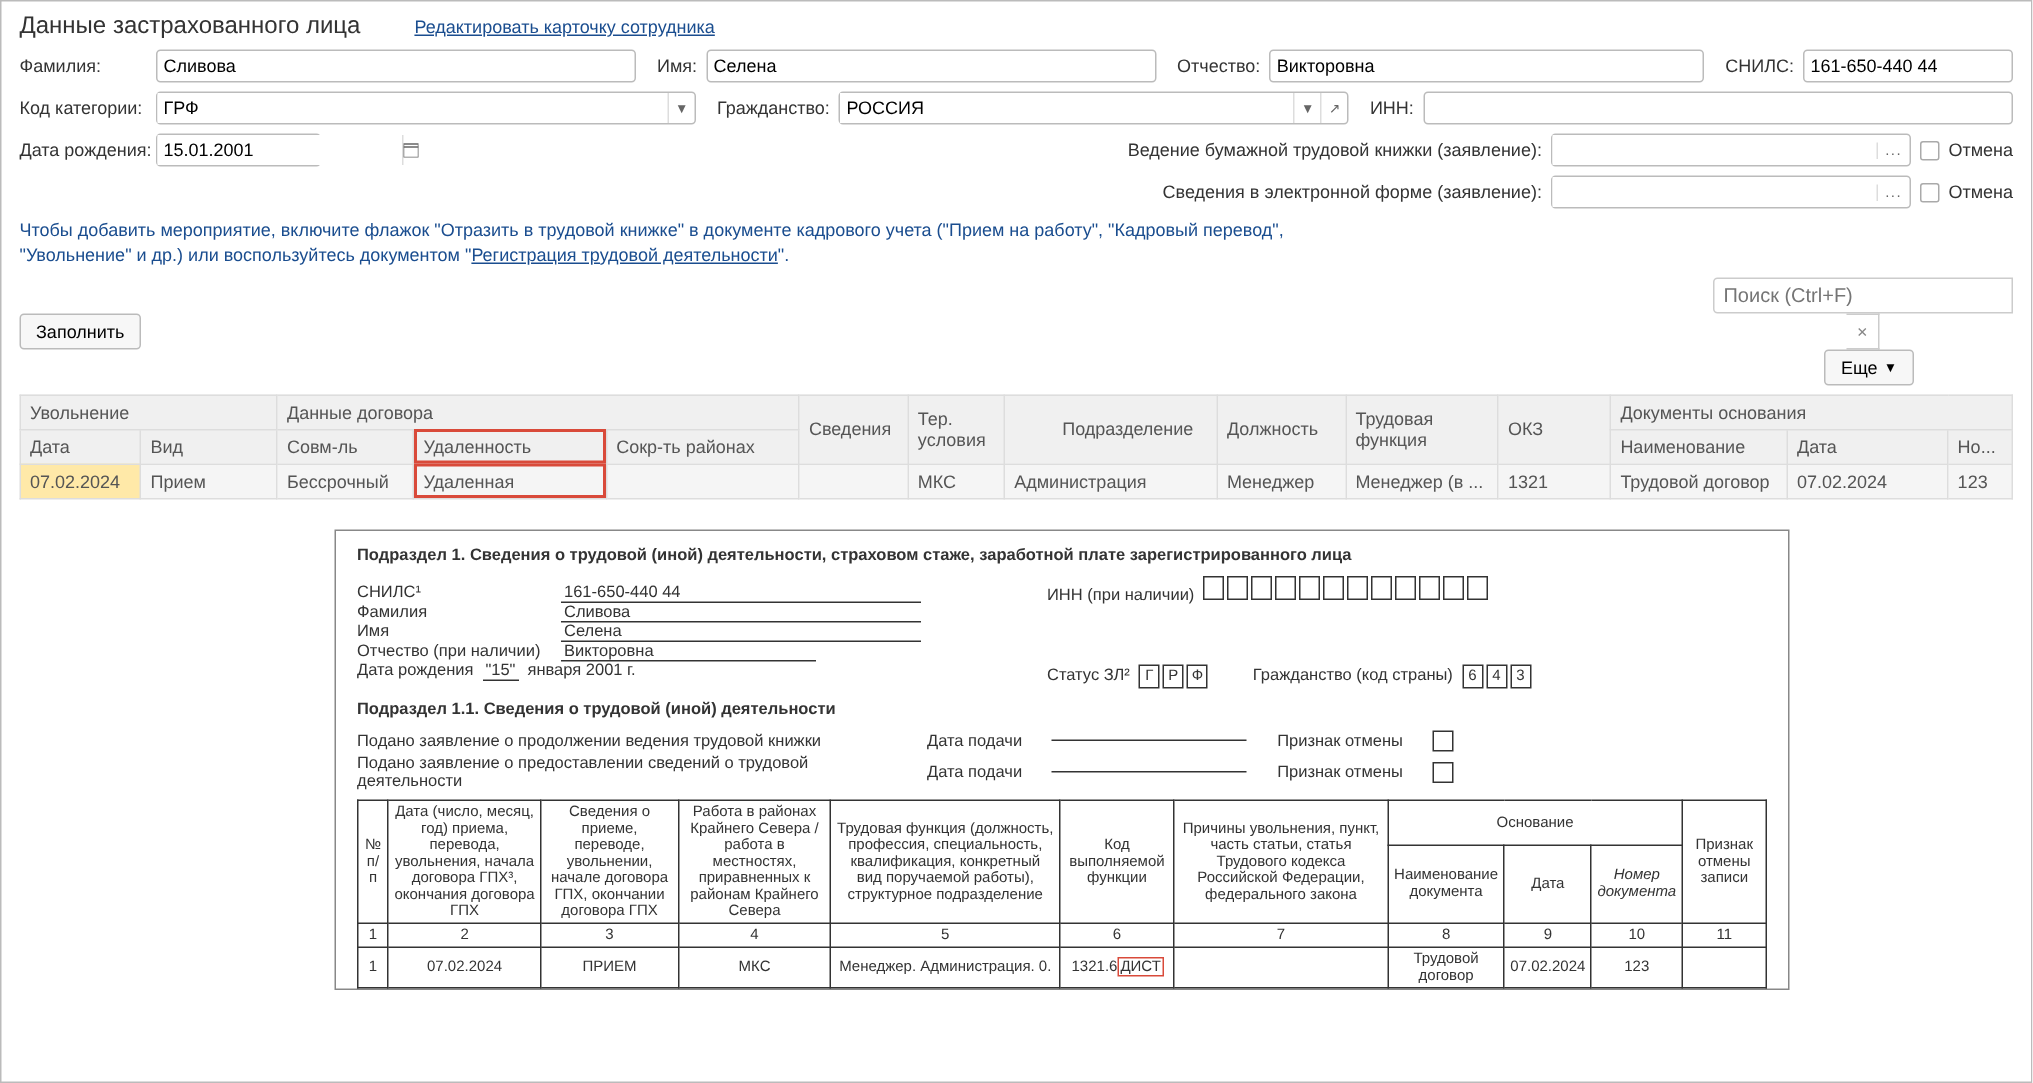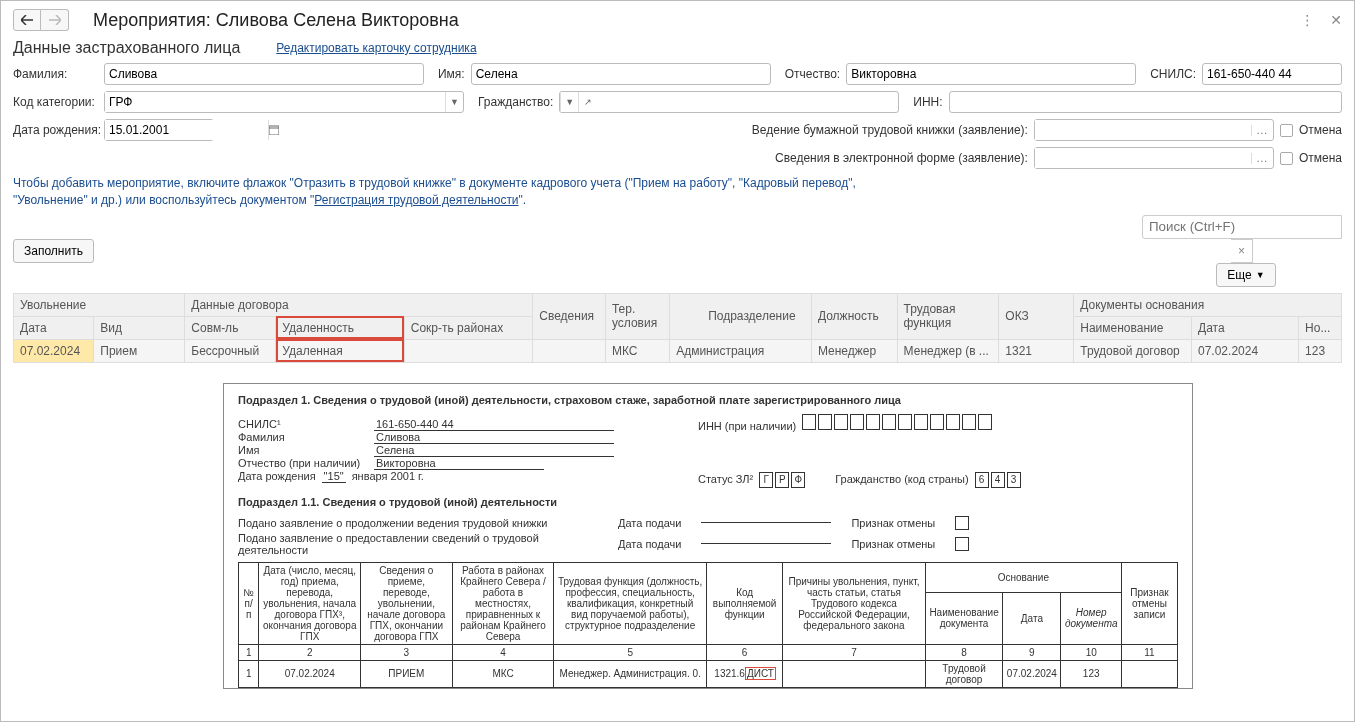--- a/index.html
+++ b/index.html
@@ -231,37 +231,20 @@
   }
   .ellipsis-btn {
     width:22px;display:flex;align-items:center;justify-content:center;border-left:1px solid #ddd;color:#666;cursor:pointer;font-size:10px;letter-spacing:1px;
   }
 </style>
 </head>
 <body>
 
 <div class="window">
 
-  <div class="topbar">
-    <div class="nav-btn">
-      <svg width="12" height="10" viewBox="0 0 12 10">
-          <path d="M5 0 L0 5 L5 10 M0 5 H12" stroke="#333" stroke-width="1.5" fill="none"></path>
-        </svg>
-    </div>
-    <div class="nav-btn">
-      <svg width="12" height="10" viewBox="0 0 12 10">
-          <path d="M7 0 L12 5 L7 10 M12 5 H0" stroke="#bbb" stroke-width="1.5" fill="none"></path>
-        </svg>
-    </div>
-    <div class="title">Мероприятия: Сливова Селена Викторовна</div>
-    <div class="window-controls">
-      <span style="cursor:pointer;">⋮</span>
-      <span style="cursor:pointer;">✕</span>
-    </div>
-  </div>
 
   <div class="row">
     <span class="section-label">Данные застрахованного лица</span>
     <span style="width:24px;"></span>
     <span class="link">Редактировать карточку сотрудника</span>
   </div>
 
   <div class="row">
     <span class="field-label" style="width:85px;">Фамилия:</span>
     <input class="text-input" style="width: 320px;" value="Сливова">
@@ -274,20 +257,21 @@
   </div>
 
   <div class="row">
     <span class="field-label" style="width:85px;">Код категории:</span>
     <div class="select-wrap" style="width:360px;">
       <input value="ГРФ" style="">
       <div class="select-btn">▼</div>
     </div>
     <span class="field-label" style="margin-left:8px;text-align:right;">Гражданство:</span>
     <div class="select-wrap" style="width:340px;">
+      <input value="РОССИЯ" style="">
       <div class="select-btn">▼</div>
       <div class="select-btn">↗</div>
     </div>
     <span class="field-label" style="margin-left:8px;">ИНН:</span>
     <input class="text-input" style="flex: 1 1 0%;" value="">
   </div>
 
   <div class="row">
     <span class="field-label" style="width:85px;">Дата рождения:</span>
     <div class="select-wrap" style="width:110px;">

